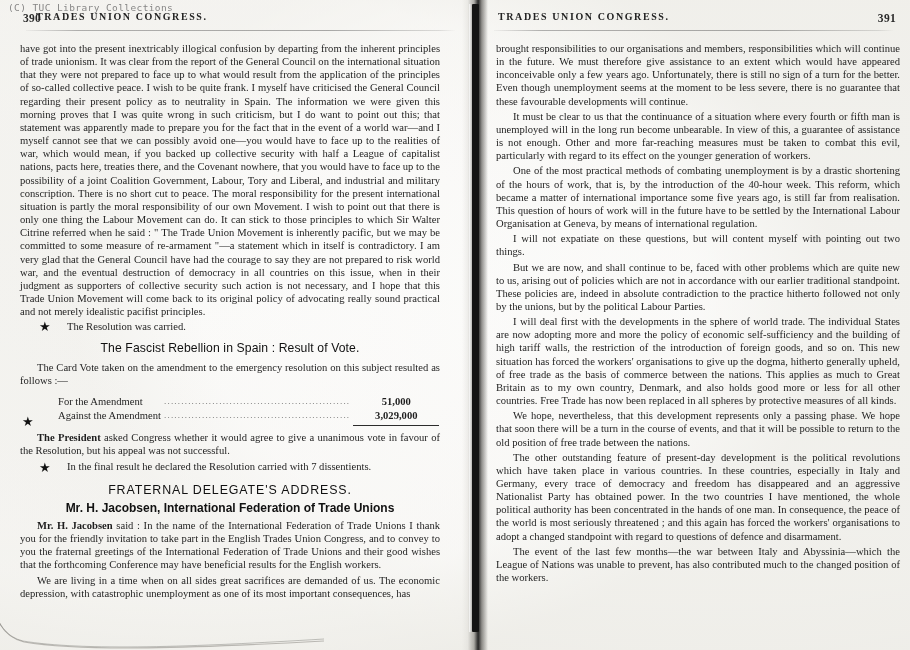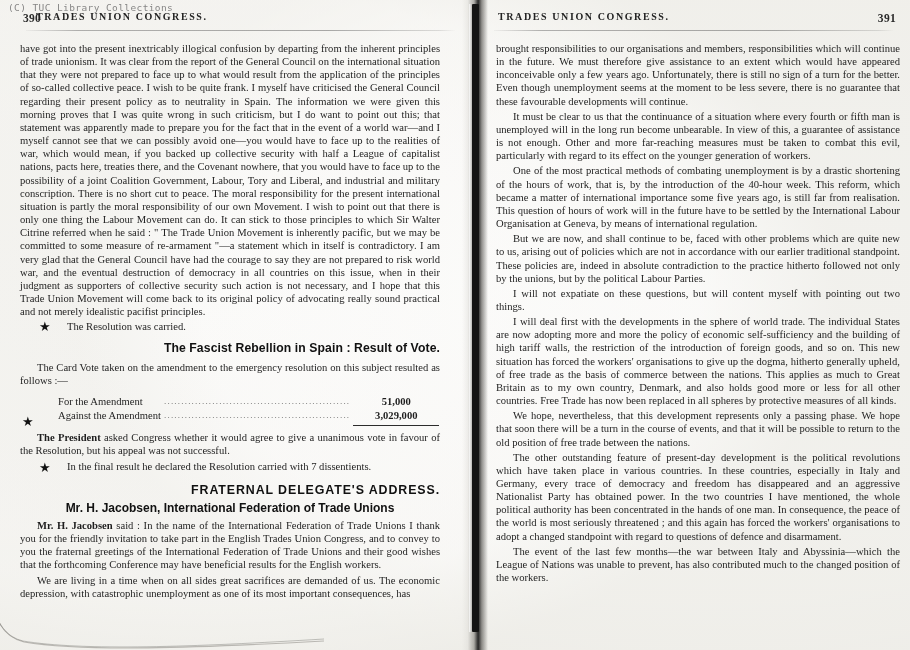--- a/index.html
+++ b/index.html
@@ -186,22 +186,22 @@
     line-height: 13px;
     color: #111;
   }
   .star.lowered { top: 1px; }
 
   
   h2.sec-head {
     margin: 9px 0 5px 0;
     font-family: "Liberation Sans", "DejaVu Sans", sans-serif;
     font-size: 12.2px;
-    font-weight: 700;
-    text-align: right;
+    font-weight: 400;
+    text-align: center;
     letter-spacing: .1px;
     color: #111;
   }
   h2.sec-head.caps {
     letter-spacing: .9px;
     font-size: 12.4px;
     margin-top: 11px;
   }
   h3.sub-head {
     margin: 2px 0 4px 0;
@@ -362,22 +362,22 @@
     <div class="running-head">
       <span class="rh-title">TRADES UNION CONGRESS.</span>
       <span class="folio">391</span>
     </div>
     <div class="head-rule"></div>
 
     <div class="col">
       <p class="para cont">brought responsibilities to our organisations and members, responsibilities which will continue in the future. We must therefore give assistance to an extent which would have appeared inconceivable only a few years ago. Unfortunately, there is still no sign of a turn for the better. Even though unemployment seems at the moment to be less severe, there is no guarantee that these favourable developments will continue.</p>
       <p class="para">It must be clear to us that the continuance of a situation where every fourth or fifth man is unemployed will in the long run become unbearable. In view of this, a guarantee of assistance is not enough. Other and more far-reaching measures must be taken to combat this evil, particularly with regard to its effect on the younger generation of workers.</p>
       <p class="para">One of the most practical methods of combating unemployment is by a drastic shortening of the hours of work, that is, by the introduction of the 40-hour week. This reform, which became a matter of international importance some five years ago, is still far from realisation. This question of hours of work will in the future have to be settled by the International Labour Organisation at Geneva, by means of international regulation.</p>
+      <p class="para">I will not expatiate on these questions, but will content myself with pointing out two things.</p>
       <p class="para">But we are now, and shall continue to be, faced with other problems which are quite new to us, arising out of policies which are not in accordance with our earlier traditional standpoint. These policies are, indeed in absolute contradiction to the practice hitherto followed not only by the unions, but by the political Labour Parties.</p>
-      <p class="para">I will not expatiate on these questions, but will content myself with pointing out two things.</p>
       <p class="para">I will deal first with the developments in the sphere of world trade. The individual States are now adopting more and more the policy of economic self-sufficiency and the building of high tariff walls, the restriction of the introduction of foreign goods, and so on. This new situation has forced the workers' organisations to give up the dogma, hitherto generally upheld, of free trade as the basis of commerce between the nations. This applies as much to Great Britain as to my own country, Denmark, and also holds good more or less for all other countries. Free Trade has now been replaced in all spheres by protective measures of all kinds.</p>
       <p class="para">We hope, nevertheless, that this development represents only a passing phase. We hope that soon there will be a turn in the course of events, and that it will be possible to return to the old position of free trade between the nations.</p>
       <p class="para">The other outstanding feature of present-day development is the political revolutions which have taken place in various countries. In these countries, especially in Italy and Germany, every trace of democracy and freedom has disappeared and an aggressive Nationalist Party has obtained power. In the two countries I have mentioned, the whole political authority has been concentrated in the hands of one man. In consequence, the peace of the world is most seriously threatened ; and this again has forced the workers' organisations to adopt a changed standpoint with regard to questions of defence and disarmament.</p>
       <p class="para">The event of the last few months—the war between Italy and Abyssinia—which the League of Nations was unable to prevent, has also contributed much to the changed position of the workers.</p>
     </div>
   </div>
 
 </div>
 
 </body></html>

